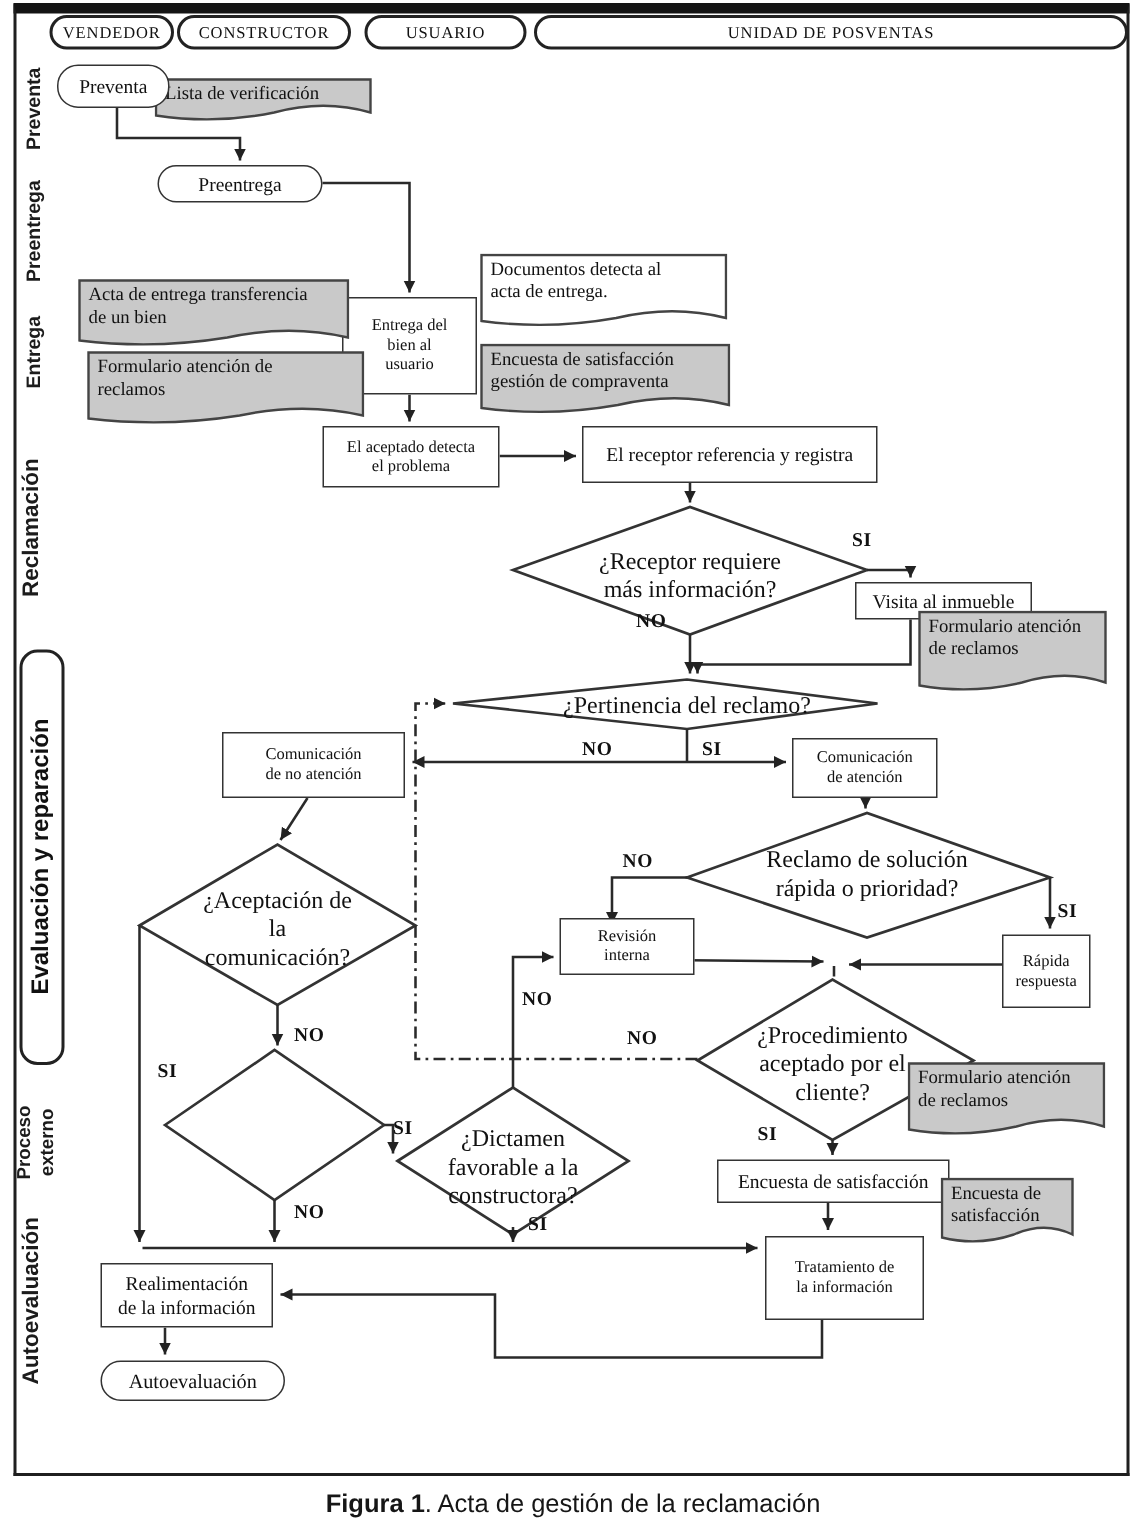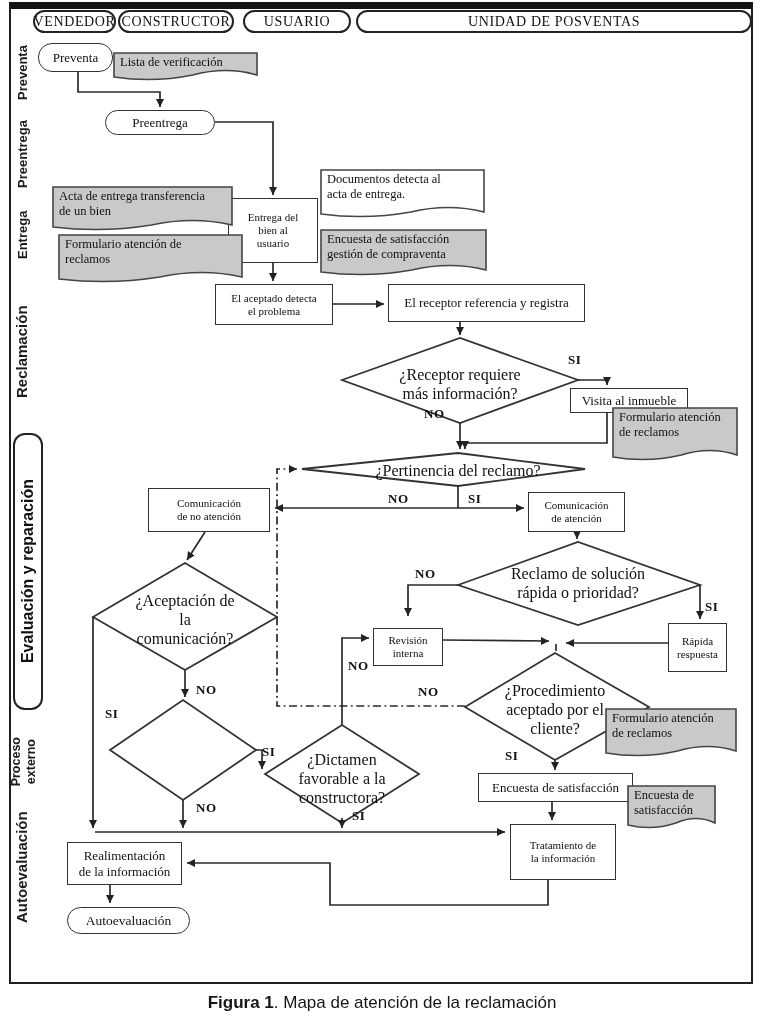--- a/index.html
+++ b/index.html
@@ -6,21 +6,21 @@
     --doc-fill:#c9c9c9; --box-fill:#ffffff; --line-color:#2a2a2a; --border-color:#1f1f1f;
   }
   html,body{margin:0;padding:0;background:#fff;}
   #stage{position:relative;width:764px;height:1025px;background:#fff;
          font-family:"Liberation Serif", serif; color:#111; overflow:hidden;}
   .frame{position:absolute;left:9px;top:2px;width:744px;height:982px;
          border:2.5px solid var(--border-color);border-top:7px solid #141414;box-sizing:border-box;}
   
   .lane{position:absolute;top:10px;height:23px;border:2px solid #222;border-radius:12px;
         background:#fff;display:flex;align-items:center;justify-content:center;
-        font-size:14px;letter-spacing:.6px;box-sizing:border-box;z-index:2;}
+        font-size:11px;letter-spacing:.6px;box-sizing:border-box;z-index:2;}
   
   .vtext{writing-mode:vertical-rl;transform:rotate(180deg);}
   .rail{position:absolute;display:flex;align-items:center;justify-content:center;
         font-family:"Liberation Sans", sans-serif;font-weight:700;color:#1c1c1c;z-index:2;}
   .rail-eval-box{position:absolute;left:13px;top:433px;width:30px;height:277px;
         border:2px solid #222;border-radius:12px;background:#fff;display:flex;
         align-items:center;justify-content:center;z-index:2;box-sizing:border-box;}
   
   .box,.term{position:absolute;background:var(--box-fill);border:1.8px solid #333;
         display:flex;align-items:center;justify-content:center;text-align:center;
@@ -119,32 +119,32 @@
 bien al
 usuario</div>
   <div class="box" style="left:215px;top:284px;width:118px;height:41px">El aceptado detecta
 el problema</div>
   <div class="box" style="left:388px;top:284px;width:197px;height:38px;font-size:13px">El receptor referencia y registra</div>
   <div class="box" style="left:570px;top:388px;width:118px;height:25px;font-size:13px">Visita al inmueble</div>
   <div class="box" style="left:148px;top:488px;width:122px;height:44px">Comunicación
 de no atención</div>
   <div class="box" style="left:528px;top:492px;width:97px;height:40px">Comunicación
 de atención</div>
-  <div class="box" style="left:373px;top:628px;width:70px;height:38px">Revisión
+  <div class="box" style="left:373px;top:612px;width:90px;height:38px">Revisión
 interna</div>
   <div class="box" style="left:668px;top:623px;width:59px;height:49px">Rápida
 respuesta</div>
   <div class="box" style="left:478px;top:773px;width:155px;height:29px;font-size:13px">Encuesta de satisfacción</div>
   <div class="box" style="left:510px;top:824px;width:106px;height:56px">Tratamiento de
 la información</div>
   <div class="box" style="left:67px;top:842px;width:115px;height:43px;font-size:13px">Realimentación
 de la información</div>
   <div class="term" style="left:67px;top:907px;width:123px;height:27px;font-size:13.5px">Autoevaluación</div>
 
-  <div class="doc shaded" style="left:113px;top:52px;width:145px;height:32px">
+  <div class="doc shaded" style="left:103px;top:52px;width:145px;height:32px">
       <svg width="145" height="32">
         <path d="M1,1 H144 V23 Q 113.10000000000001,14 79.75,23 Q 40.6,31 1,25 Z" fill="var(--doc-fill)" stroke="#444" stroke-width="1.6"></path>
       </svg>
     <div class="doc-label">Lista de verificación</div>
     </div>
   <div class="doc shaded top" style="left:52px;top:186px;width:181px;height:48px">
       <svg width="181" height="48">
         <path d="M1,1 H180 V39 Q 141.18,30 99.55000000000001,39 Q 50.68000000000001,47 1,41 Z" fill="var(--doc-fill)" stroke="#444" stroke-width="1.6"></path>
       </svg>
     <div class="doc-label">Acta de entrega transferencia
@@ -217,15 +217,15 @@
   <div class="branch" style="left:105px;top:706px">SI</div>
   <div class="branch" style="left:196px;top:682px">NO</div>
   <div class="branch" style="left:348px;top:658px">NO</div>
   <div class="branch" style="left:418px;top:684px">NO</div>
   <div class="branch" style="left:262px;top:744px">SI</div>
   <div class="branch" style="left:196px;top:800px">NO</div>
   <div class="branch" style="left:505px;top:748px">SI</div>
   <div class="branch" style="left:352px;top:808px">SI</div>
 
   <div class="caption">
-    <b>Figura 1</b><span>. Mapa de atención de la reclamación</span>
+    <b>Figura 1</b><span>. Acta de gestión de la reclamación</span>
   </div>
 </div>
 
 </body></html>

